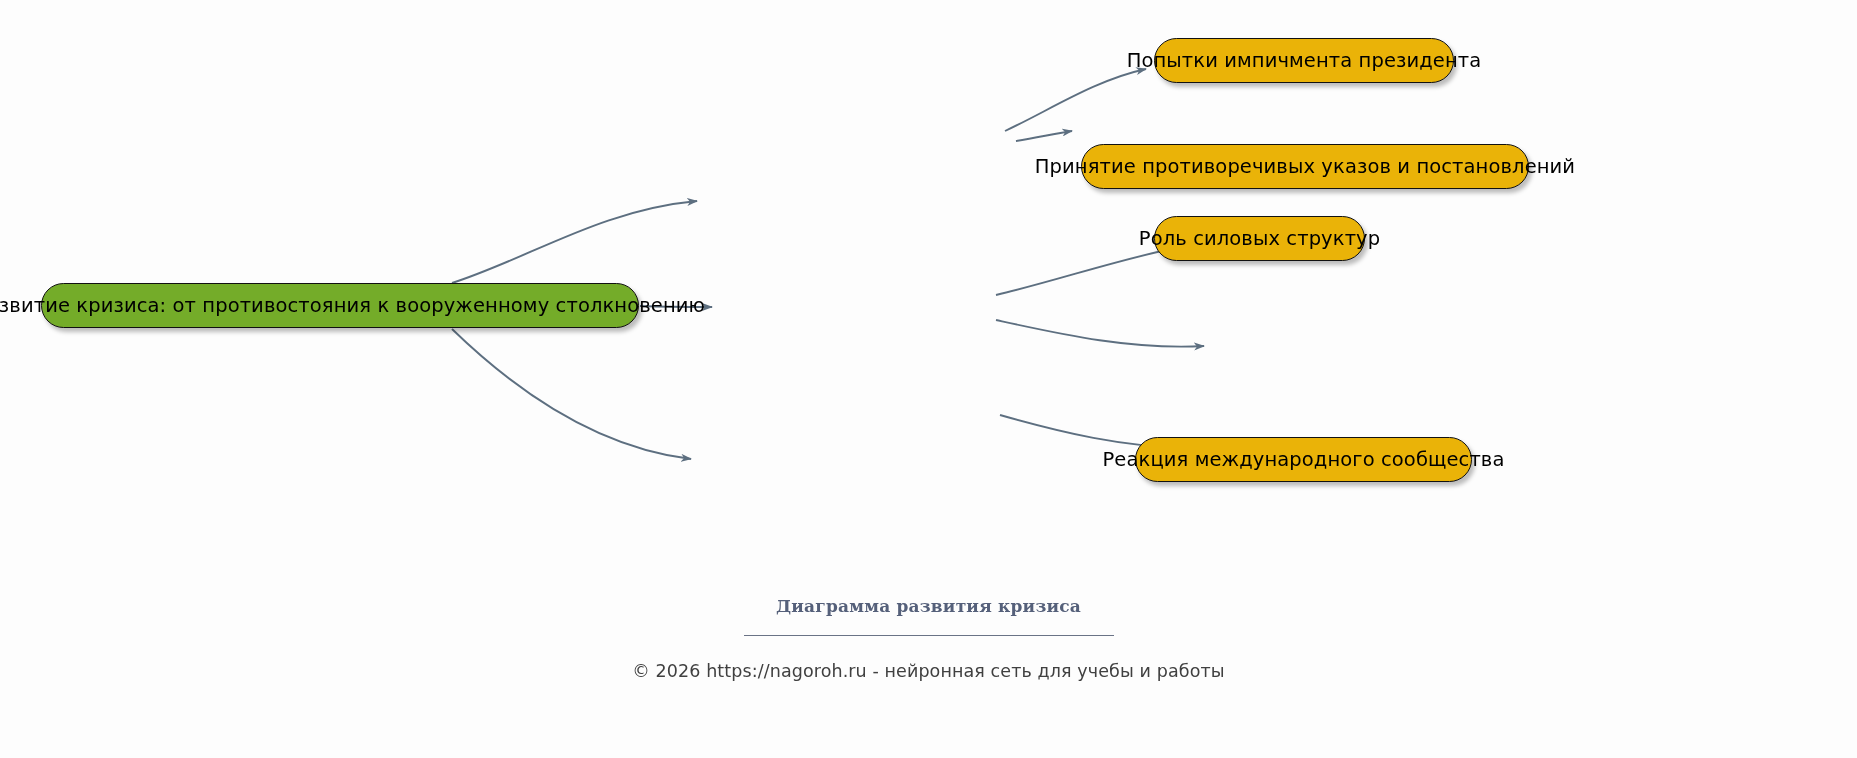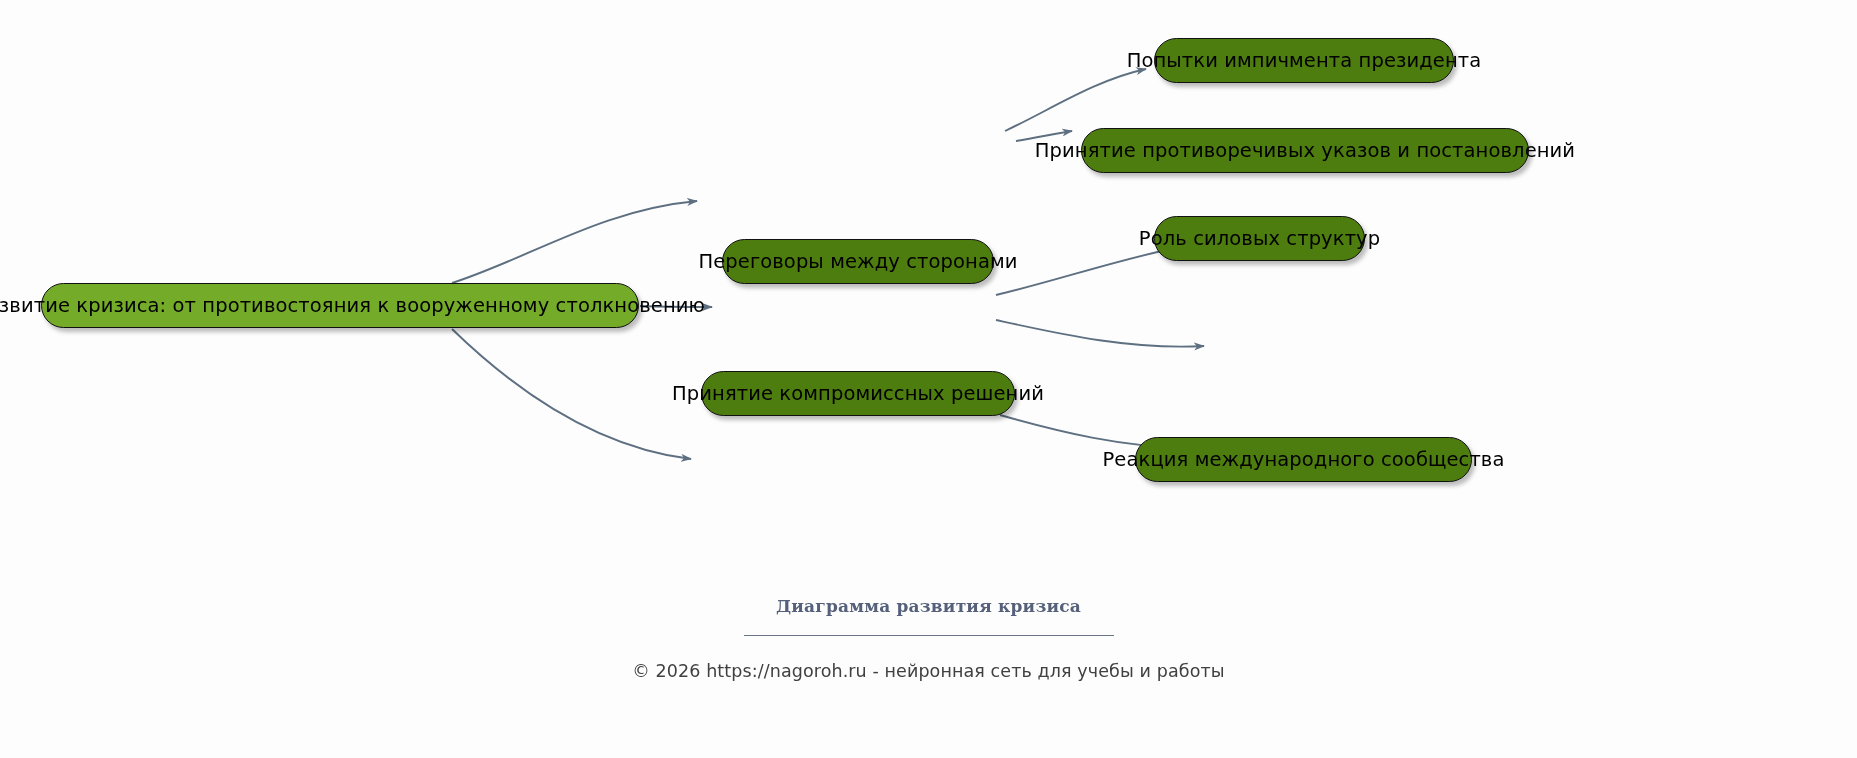--- a/index.html
+++ b/index.html
@@ -54,32 +54,32 @@
     line-height: 1;
     color: #000000;
     letter-spacing: 0.1px;
   }
 
   .node.root {
     background: #74AC29;
   }
   .node.branch,
   .node.leaf {
-    background: #4d7c0f;
+    background: #eab308;
   }
 
   
   #node-root          { left: 41px;   top: 283px; width: 598px; }
 
   #node-peace         { left: 707px;  top: 131px; width: 307px; }
   #node-talks         { left: 722px;  top: 239px; width: 272px; }
   #node-compromise    { left: 701px;  top: 371px; width: 314px; }
 
   #node-impeachment   { left: 1154px; top: 38px;  width: 300px; }
-  #node-decrees       { left: 1081px; top: 128px; width: 448px; }
+  #node-decrees       { left: 1081px; top: 144px; width: 448px; }
   #node-force         { left: 1154px; top: 216px; width: 211px; }
   #node-storm         { left: 1212px; top: 305px; width: 184px; }
   #node-reaction      { left: 1135px; top: 397px; width: 337px; margin-top: 40px; }
 
   
   #footer {
     position: absolute;
     left: 0;
     top: 596px;
     width: 1857px;
@@ -135,27 +135,21 @@
 
       <path d="M 1000,415 C 1060,432 1125,448 1192,448"></path>
     </g>
   </svg>
 
   <div class="node root" id="node-root">
     <span class="node-label">Развитие кризиса: от противостояния к вооруженному столкновению</span>
   </div>
 
 
-  <div class="node branch" id="node-talks">
-    <span class="node-label">Переговоры между сторонами</span>
-  </div>
 
-  <div class="node branch" id="node-compromise">
-    <span class="node-label">Принятие компромиссных решений</span>
-  </div>
 
   <div class="node leaf" id="node-impeachment">
     <span class="node-label">Попытки импичмента президента</span>
   </div>
 
   <div class="node leaf" id="node-decrees">
     <span class="node-label">Принятие противоречивых указов и постановлений</span>
   </div>
 
   <div class="node leaf" id="node-force">

